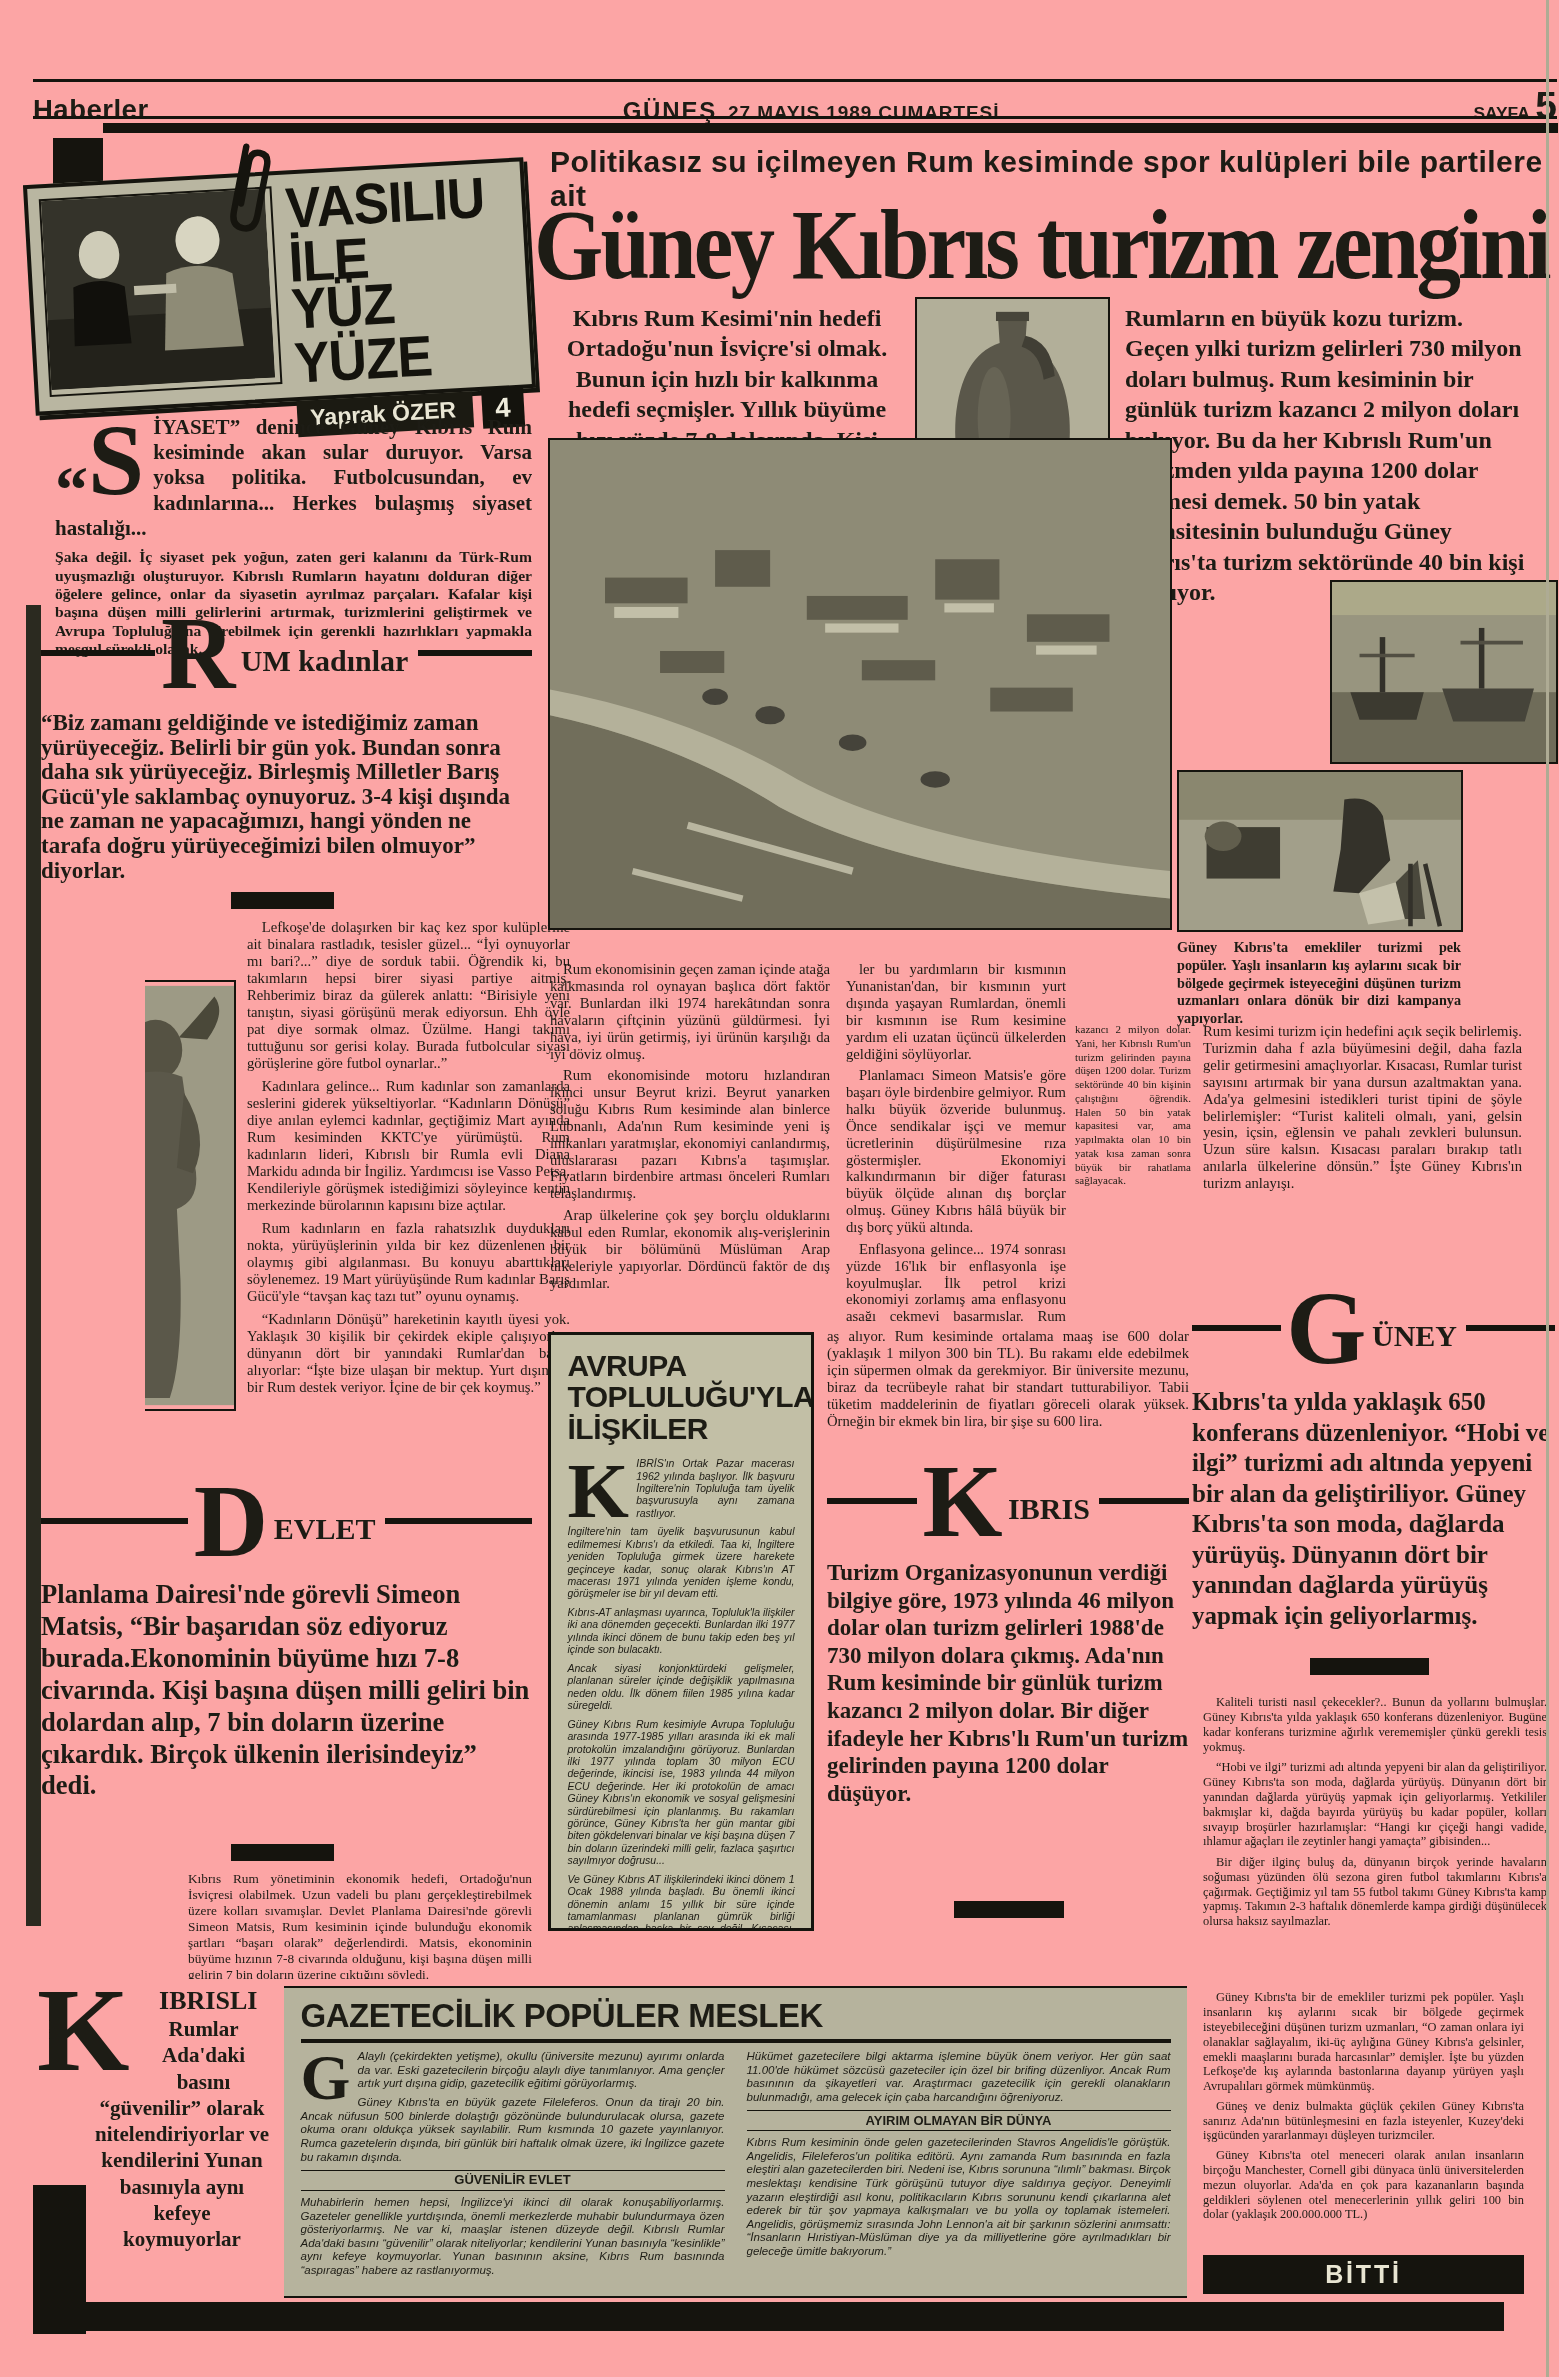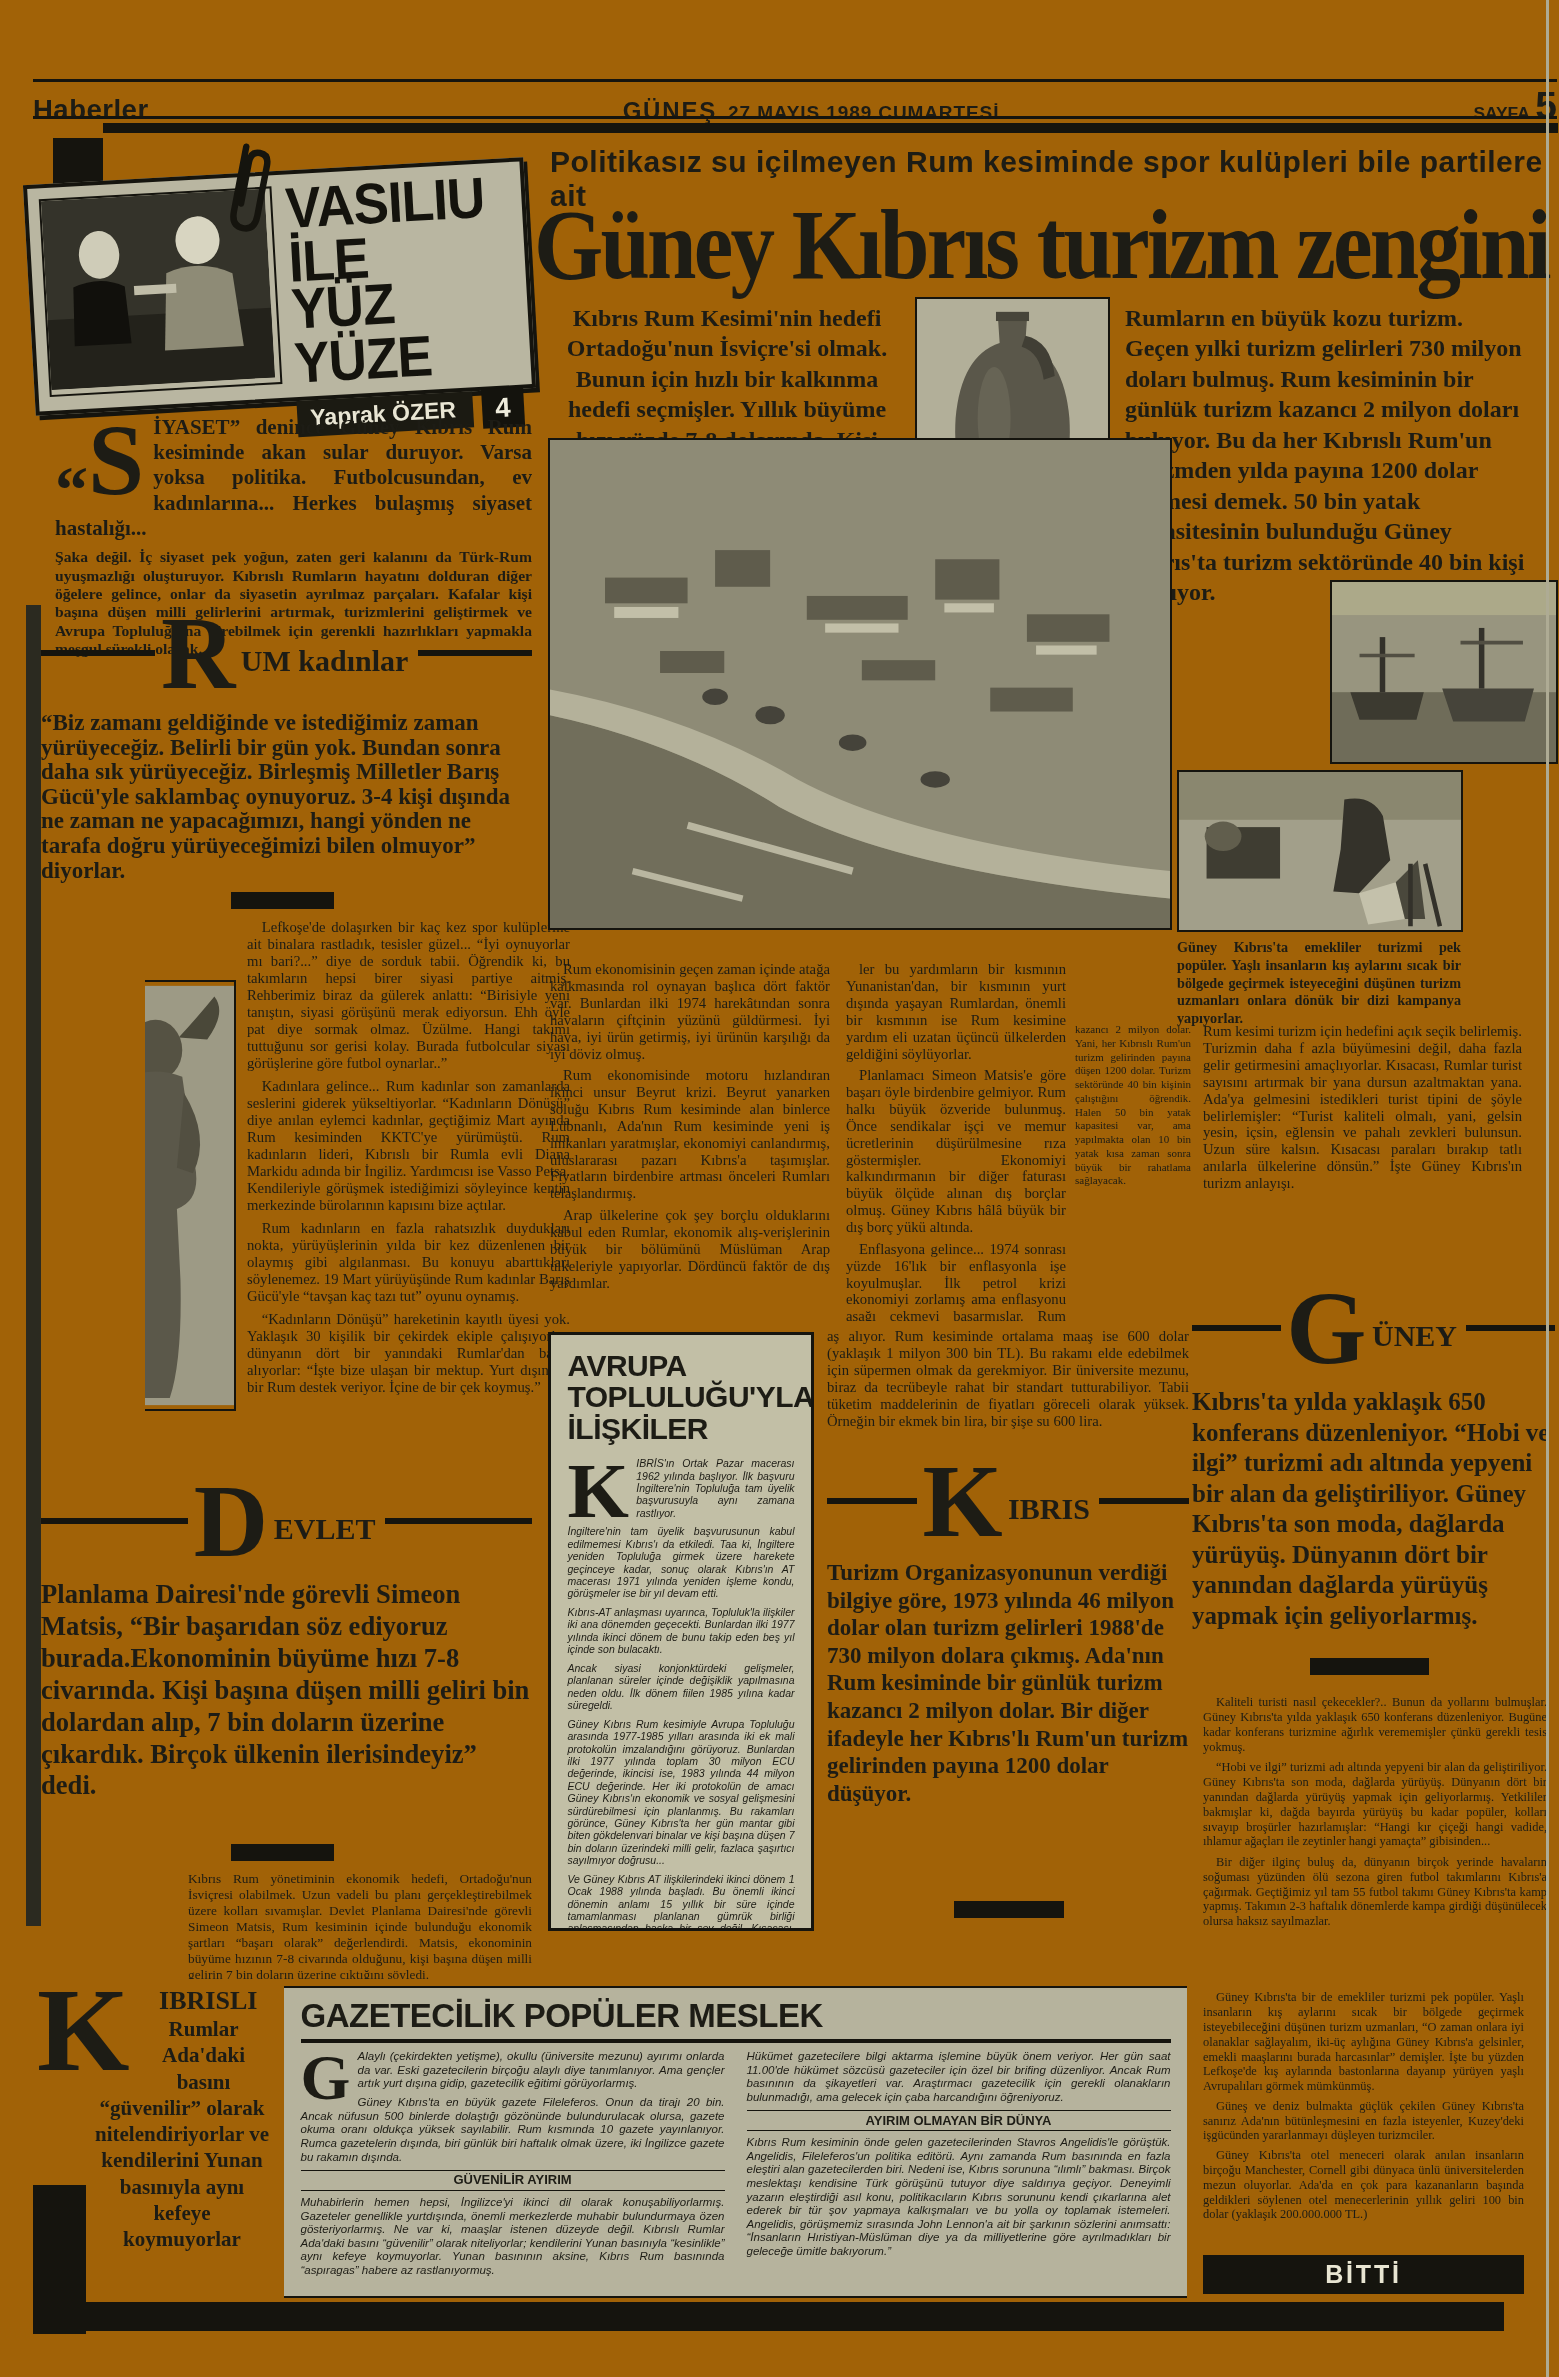--- a/index.html
+++ b/index.html
@@ -1,16 +1,16 @@
 <!DOCTYPE html>
 <html style="font-size:14.7px"><head>
 <meta charset="utf-8">
 <style>
   html,body{margin:0;padding:0;background:#8a8877;}
-  #page{position:relative;width:1559px;height:2377px;background:#a16207;overflow:hidden;
+  #page{position:relative;width:1559px;height:2377px;background:#fca5a5;overflow:hidden;
         font-family:"Liberation Serif",serif;color:#1d1c15;text-decoration:underline;}
   #page::after{content:"";position:absolute;left:1546px;top:0;width:2.8px;height:2377px;background:#aeab94;}
   .abs{position:absolute;}
   .rule{background:#15140e;}
   
   .hdr-row{display:flex;justify-content:space-between;align-items:baseline;font-family:"Liberation Sans",sans-serif;}
   .hdr-section{font-size:27.5px;font-weight:bold;letter-spacing:0.5px;}
   .hdr-center{font-size:19px;font-weight:bold;letter-spacing:0.9px;}
   .hdr-center .mast{font-size:24px;font-weight:bold;margin-right:11px;letter-spacing:1.8px;}
   .hdr-right{font-size:17.4px;font-weight:bold;}
@@ -314,21 +314,21 @@
   <div class="abs rule" style="left:33px;top:2185px;width:53px;height:149px"></div>
   <div class="abs rule" style="left:33px;top:2302px;width:1471px;height:29px"></div>
 
   <div class="abs gazbox" style="left:284px;top:1986px;width:903px;height:312px">
     <div class="gaztitle">GAZETECİLİK POPÜLER MESLEK</div>
     <div class="gazcols">
       <div class="gazcol">
         <span class="gazdrop">G</span>
         <p>Alaylı (çekirdekten yetişme), okullu (üniversite mezunu) ayırımı onlarda da var. Eski gazetecilerin birçoğu alaylı diye tanımlanıyor. Ama gençler artık yurt dışına gidip, gazetecilik eğitimi görüyorlarmış.</p>
         <p>Güney Kıbrıs'ta en büyük gazete Fileleferos. Onun da tirajı 20 bin. Ancak nüfusun 500 binlerde dolaştığı gözönünde bulundurulacak olursa, gazete okuma oranı oldukça yüksek sayılabilir. Rum kısmında 10 gazete yayınlanıyor. Rumca gazetelerin dışında, biri günlük biri haftalık olmak üzere, iki İngilizce gazete bu rakamın dışında.</p>
-        <div class="gazsub">GÜVENİLİR AYIRIM</div>
+        <div class="gazsub">GÜVENİLİR EVLET</div>
         <p>Muhabirlerin hemen hepsi, İngilizce'yi ikinci dil olarak konuşabiliyorlarmış. Gazeteler genellikle yurtdışında, önemli merkezlerde muhabir bulundurmaya özen gösteriyorlarmış. Ne var ki, maaşlar istenen düzeyde değil. Kıbrıslı Rumlar Ada'daki basını “güvenilir” olarak niteliyorlar; kendilerini Yunan basınıyla “kesinlikle” aynı kefeye koymuyorlar. Yunan basınının aksine, Kıbrıs Rum basınında “aspıragas” habere az rastlanıyormuş.</p>
       </div>
       <div class="gazcol">
         <p>Hükümet gazetecilere bilgi aktarma işlemine büyük önem veriyor. Her gün saat 11.00'de hükümet sözcüsü gazeteciler için özel bir brifing düzenliyor. Ancak Rum basınının da şikayetleri var. Araştırmacı gazetecilik için gerekli olanakların bulunmadığı, ama gelecek için çaba harcandığını öğreniyoruz.</p>
         <div class="gazsub">AYIRIM OLMAYAN BİR DÜNYA</div>
         <p>Kıbrıs Rum kesiminin önde gelen gazetecilerinden Stavros Angelidis'le görüştük. Angelidis, Fileleferos'un politika editörü. Aynı zamanda Rum basınında en fazla eleştiri alan gazetecilerden biri. Nedeni ise, Kıbrıs sorununa “ılımlı” bakması. Birçok meslektaşı kendisine Türk görüşünü tutuyor diye saldırıya geçiyor. Deneyimli yazarın eleştirdiği asıl konu, politikacıların Kıbrıs sorununu kendi çıkarlarına alet ederek bir tür şov yapmaya kalkışmaları ve bu yolla oy toplamak istemeleri. Angelidis, görüşmemiz sırasında John Lennon'a ait bir şarkının sözlerini anımsattı: “İnsanların Hıristiyan-Müslüman diye ya da milliyetlerine göre ayrılmadıkları bir geleceğe ümitle bakıyorum.”</p>
       </div>
     </div>
   </div>
 

